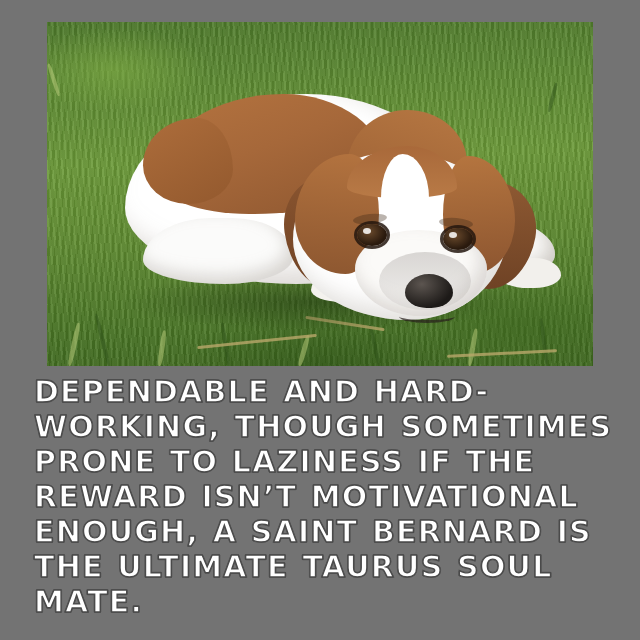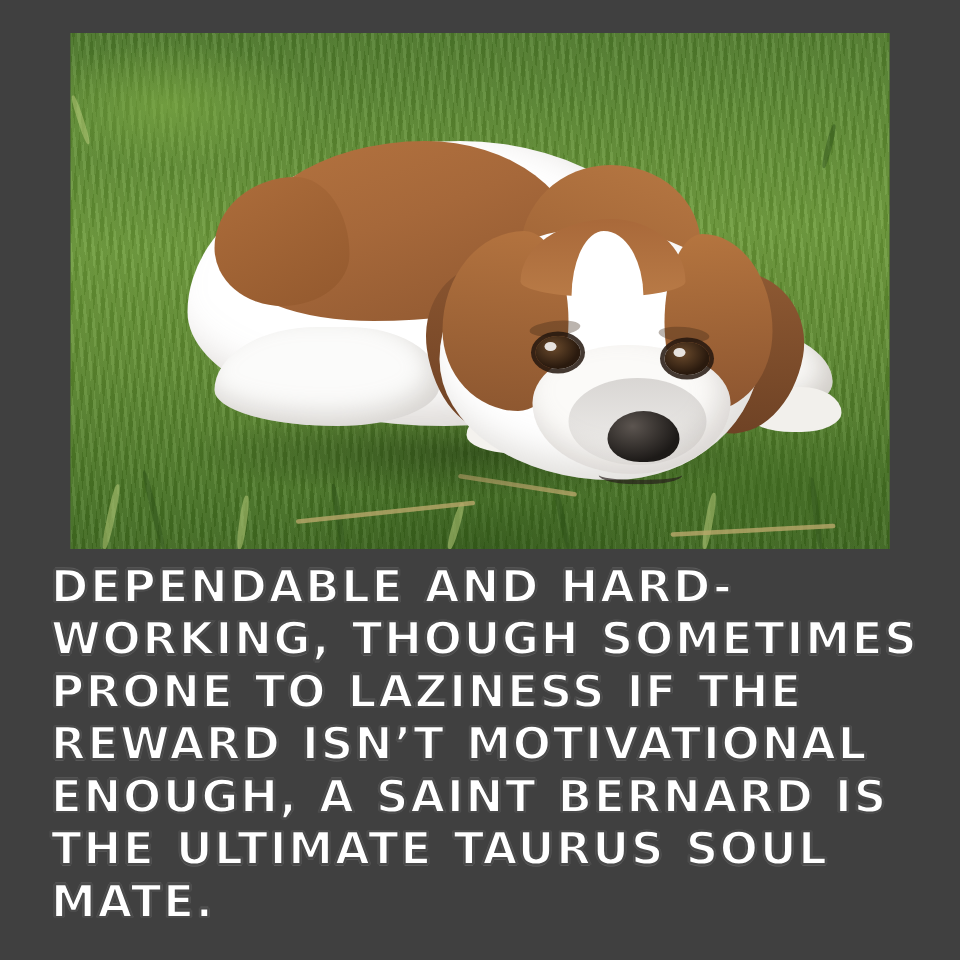--- a/index.html
+++ b/index.html
@@ -10,21 +10,21 @@
   body {
     width: 640px;
     height: 640px;
     overflow: hidden;
     font-family: "DejaVu Sans", sans-serif;
   }
   .card {
     position: relative;
     width: 640px;
     height: 640px;
-    background: #404040;
+    background: #737373;
   }
 
   
   .photo-frame {
     position: absolute;
     left: 47px;
     top: 22px;
     width: 546px;
     height: 344px;
     overflow: hidden;

